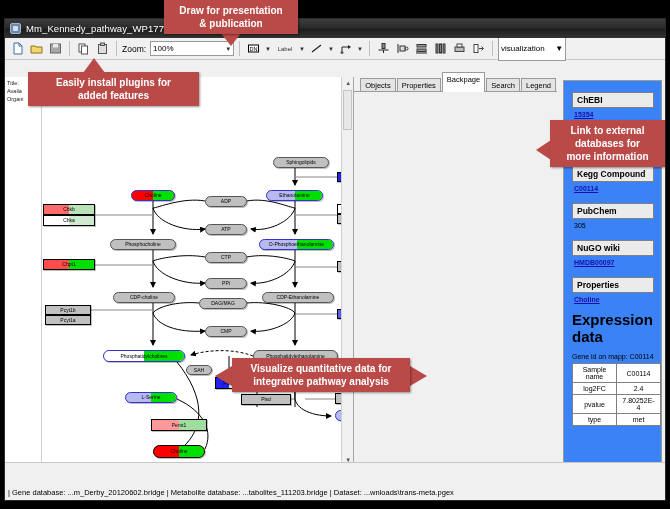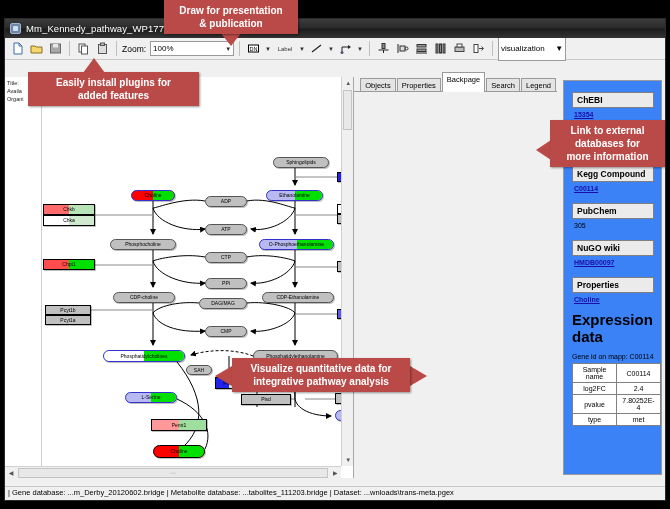--- a/index.html
+++ b/index.html
@@ -225,21 +225,21 @@
   table.expr td {
     border:1px solid #808080;
     padding:2px 4px;
     text-align:center;
     color:#000;
     min-width:44px;
     background:#fff;
   }
   
   #statusbar {
-    position:absolute; left:0; right:0; bottom:0; height:14px;
+    position:absolute; left:0; right:0; bottom:0; height:38px;
     background:#f0f0f0; border-top:1px solid #c8c8c8;
     display:flex; flex-direction:column; justify-content:flex-end;
   }
   #statusbar .txt {
     font-size:7.5px; color:#000; padding:2px 4px 3px 3px; white-space:nowrap;
   }
 </style>
 </head>
 <body>
 

